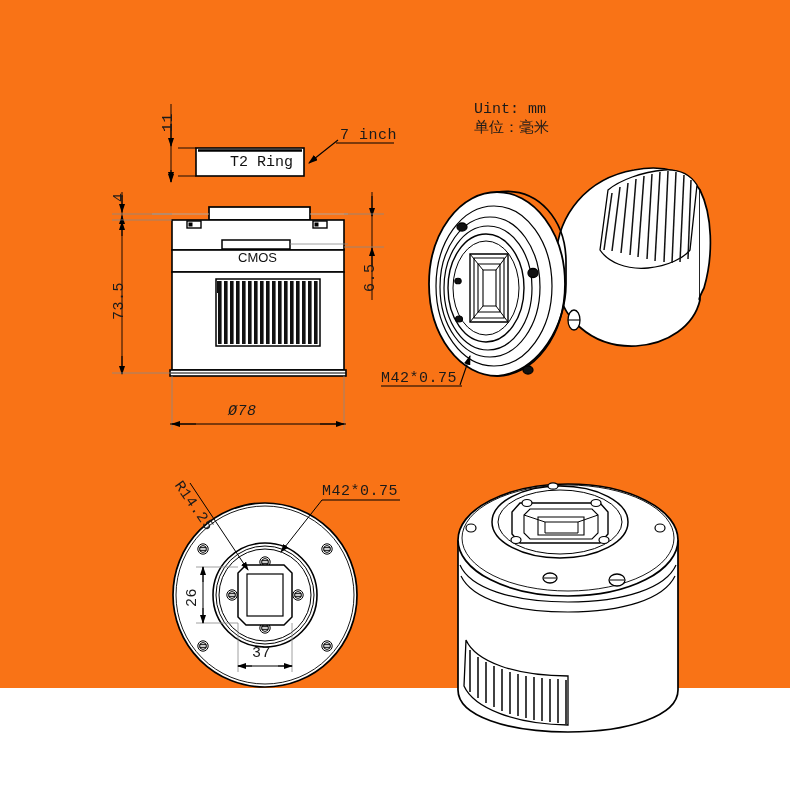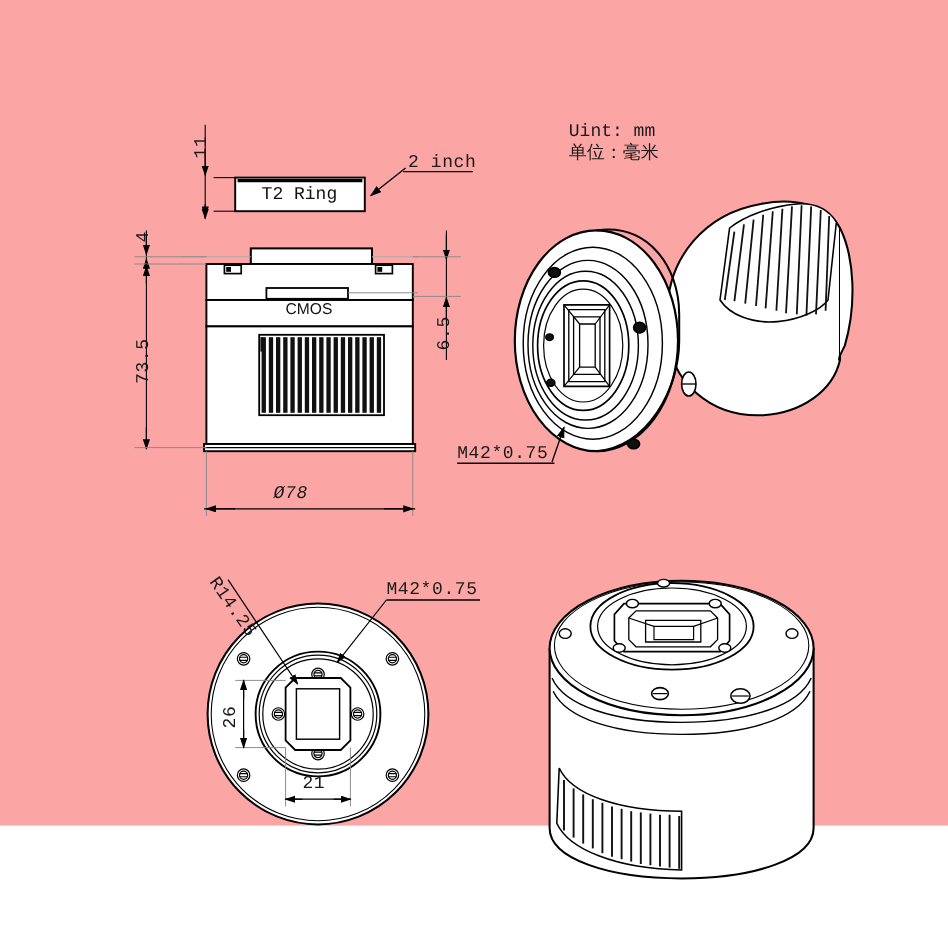--- a/index.html
+++ b/index.html
@@ -13,21 +13,21 @@
     height: 790px;
     font-family: "Liberation Serif", "DejaVu Serif", serif;
     color: #000000;
     overflow: hidden;
     position: relative;
   }
   #sheet {
     position: relative;
     width: 790px;
     height: 688px;
-    background: #fca5a5;
+    background: #f97316;
   }
   #drawing {
     position: absolute;
     left: 0;
     top: 0;
     width: 790px;
     height: 790px;
   }
   .dim-text {
     position: absolute;
@@ -311,23 +311,23 @@
         <path d="M566,680 L566,724"></path>
       </g>
     </g>
   </svg>
 
   <div class="unit-block" style="left:474px; top:100px;">
     <div>Uint: mm</div>
     <div>单位：毫米</div>
   </div>
 
-  <div class="t2-label" style="left:218px; top:154px;">T2 Ring</div>
-
-  <div class="dim-text" style="left:340px; top:127px;">2 inch</div>
+  <div class="t2-label" style="left:230px; top:154px;">T2 Ring</div>
+
+  <div class="dim-text" style="left:340px; top:127px;">7 inch</div>
 
   <div class="dim-text rot90" style="left:160px; top:132px;">11</div>
 
   <div class="dim-text rot90" style="left:111px; top:202px;">4</div>
 
   <div class="dim-text rot90" style="left:111px; top:320px;">73.5</div>
 
   <div class="dim-text rot90" style="left:362px; top:292px;">6.5</div>
 
   <div class="dim-text" style="left:228px; top:403px;font-style:italic;">Ø78</div>
@@ -335,15 +335,15 @@
   <div class="cmos-label" style="left:238px; top:250px;">CMOS</div>
 
   <div class="dim-text" style="left:381px; top:370px;">M42*0.75</div>
 
   <div class="dim-text rot55" style="left:184px; top:478px;">R14.25</div>
 
   <div class="dim-text" style="left:322px; top:483px;">M42*0.75</div>
 
   <div class="dim-text rot90" style="left:184px; top:607px;">26</div>
 
-  <div class="dim-text" style="left:252px; top:645px;">21</div>
+  <div class="dim-text" style="left:252px; top:645px;">37</div>
 
 </div>
 
 </body></html>

